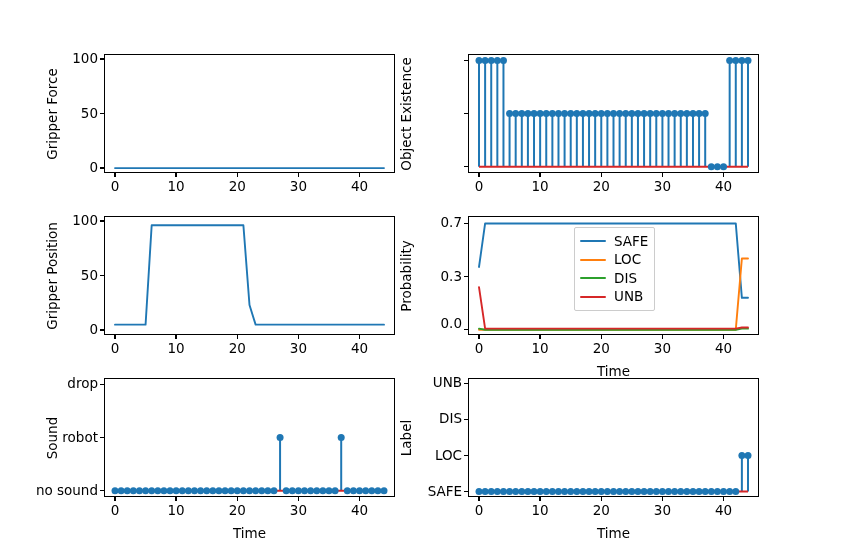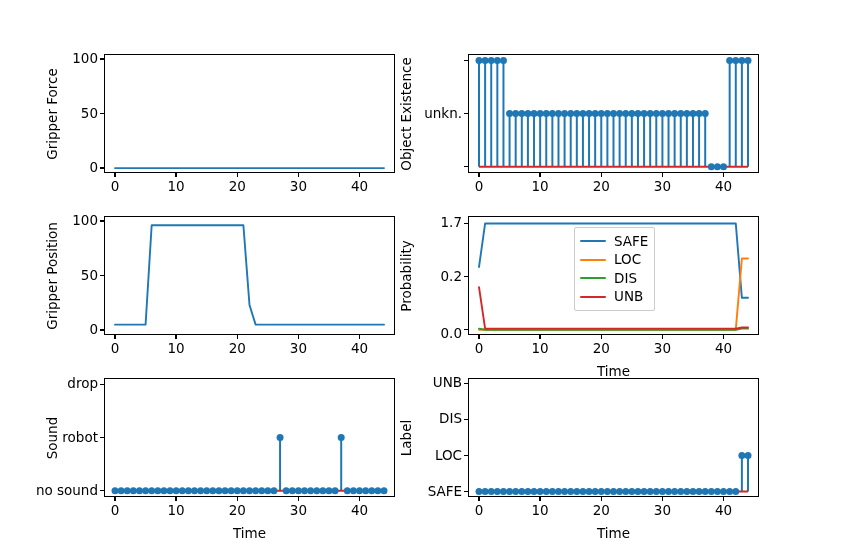--- a/index.html
+++ b/index.html
@@ -143,21 +143,20 @@
     <div class="tickmark" style="left: 539.489px; top: 173px; width: 1.3px; height: 3.6px;"></div>
     <div class="xtick" style="left: 518.139px; top: 178px; width: 44px;">10</div>
     <div class="tickmark" style="left: 600.623px; top: 173px; width: 1.3px; height: 3.6px;"></div>
     <div class="xtick" style="left: 579.273px; top: 178px; width: 44px;">20</div>
     <div class="tickmark" style="left: 661.758px; top: 173px; width: 1.3px; height: 3.6px;"></div>
     <div class="xtick" style="left: 640.408px; top: 178px; width: 44px;">30</div>
     <div class="tickmark" style="left: 722.892px; top: 173px; width: 1.3px; height: 3.6px;"></div>
     <div class="xtick" style="left: 701.542px; top: 178px; width: 44px;">40</div>
     <div class="tickmark" style="left: 464.4px; top: 165.975px; width: 3.6px; height: 1.3px;"></div>
     <div class="tickmark" style="left: 464.4px; top: 112.85px; width: 3.6px; height: 1.3px;"></div>
-    <div class="ytick" style="left: 342px; top: 104.5px; width: 120px;">unkn.</div>
     <div class="tickmark" style="left: 464.4px; top: 59.725px; width: 3.6px; height: 1.3px;"></div>
     <div class="ylabel" style="width: 200px; height: 18px; left: 306px; top: 104.5px; text-align: center; line-height: 18px;">Object Existence</div>
     <div class="axes" style="left: 104px; top: 216px; width: 291px; height: 119px;"></div>
     <svg class="plotsvg" width="860" height="540" style="pointer-events: none;">
       <path d="M115.00 324.63 L121.12 324.63 L127.23 324.63 L133.34 324.63 L139.46 324.63 L145.57 324.63 L151.68 225.28 L157.80 225.28 L163.91 225.28 L170.03 225.28 L176.14 225.28 L182.25 225.28 L188.37 225.28 L194.48 225.28 L200.59 225.28 L206.71 225.28 L212.82 225.28 L218.93 225.28 L225.05 225.28 L231.16 225.28 L237.27 225.28 L243.39 225.28 L249.50 304.98 L255.61 324.63 L261.73 324.63 L267.84 324.63 L273.95 324.63 L280.07 324.63 L286.18 324.63 L292.29 324.63 L298.41 324.63 L304.52 324.63 L310.63 324.63 L316.75 324.63 L322.86 324.63 L328.97 324.63 L335.09 324.63 L341.20 324.63 L347.32 324.63 L353.43 324.63 L359.54 324.63 L365.66 324.63 L371.77 324.63 L377.88 324.63 L384.00 324.63 " fill="none" stroke="#1f77b4" stroke-width="1.9" stroke-linejoin="round" stroke-linecap="round"></path>
     </svg>
     <div class="tickmark" style="left: 114.354px; top: 335px; width: 1.3px; height: 3.6px;"></div>
     <div class="xtick" style="left: 93.0042px; top: 340px; width: 44px;">0</div>
     <div class="tickmark" style="left: 175.489px; top: 335px; width: 1.3px; height: 3.6px;"></div>
     <div class="xtick" style="left: 154.139px; top: 340px; width: 44px;">10</div>
@@ -185,25 +184,25 @@
     <div class="xtick" style="left: 457.004px; top: 340px; width: 44px;">0</div>
     <div class="tickmark" style="left: 539.489px; top: 335px; width: 1.3px; height: 3.6px;"></div>
     <div class="xtick" style="left: 518.139px; top: 340px; width: 44px;">10</div>
     <div class="tickmark" style="left: 600.623px; top: 335px; width: 1.3px; height: 3.6px;"></div>
     <div class="xtick" style="left: 579.273px; top: 340px; width: 44px;">20</div>
     <div class="tickmark" style="left: 661.758px; top: 335px; width: 1.3px; height: 3.6px;"></div>
     <div class="xtick" style="left: 640.408px; top: 340px; width: 44px;">30</div>
     <div class="tickmark" style="left: 722.892px; top: 335px; width: 1.3px; height: 3.6px;"></div>
     <div class="xtick" style="left: 701.542px; top: 340px; width: 44px;">40</div>
     <div class="tickmark" style="left: 464.4px; top: 329.038px; width: 3.6px; height: 1.3px;"></div>
-    <div class="ytick" style="left: 342px; top: 325px; width: 120px;">0.0</div>
+    <div class="ytick" style="left: 342px; top: 315px; width: 120px;">0.0</div>
     <div class="tickmark" style="left: 464.4px; top: 275.913px; width: 3.6px; height: 1.3px;"></div>
-    <div class="ytick" style="left: 342px; top: 267.562px; width: 120px;">0.2</div>
+    <div class="ytick" style="left: 342px; top: 267.562px; width: 120px;">0.3</div>
     <div class="tickmark" style="left: 464.4px; top: 222.787px; width: 3.6px; height: 1.3px;"></div>
-    <div class="ytick" style="left: 342px; top: 214.438px; width: 120px;">1.7</div>
+    <div class="ytick" style="left: 342px; top: 214.438px; width: 120px;">0.7</div>
     <div class="ylabel" style="width: 200px; height: 18px; left: 306px; top: 266.5px; text-align: center; line-height: 18px;">Probability</div>
     <div class="xlabel" style="left: 468px; width: 291px; top: 363px;">Time</div>
     <div class="legendbox" style="left: 574px; top: 227px;">
       <div class="legrow">
         <span class="legline" style="background: rgb(31, 119, 180);"></span>
         <span class="legtxt">SAFE</span>
       </div>
       <div class="legrow">
         <span class="legline" style="background: rgb(255, 127, 14);"></span>
         <span class="legtxt">LOC</span>

